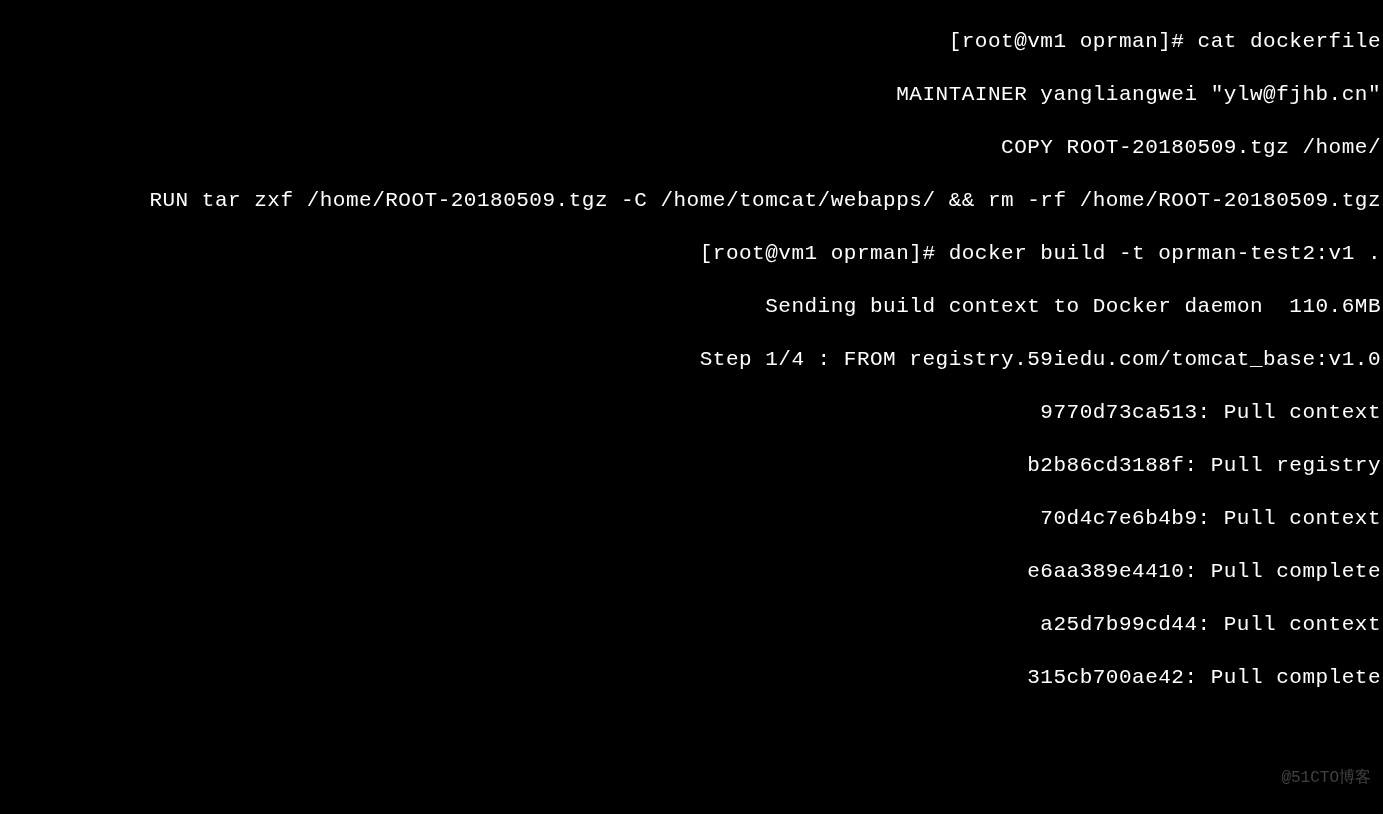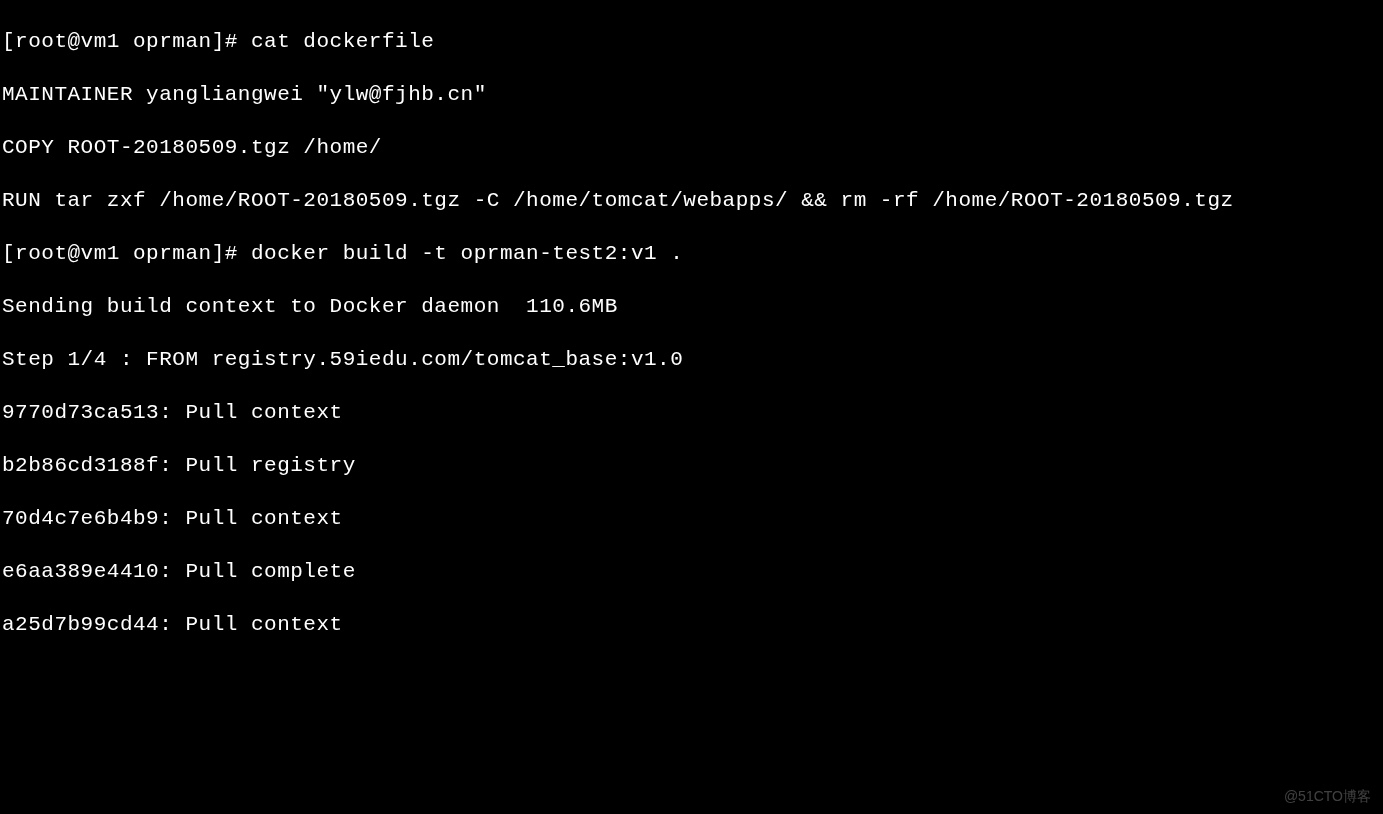--- a/index.html
+++ b/index.html
@@ -14,46 +14,48 @@
     font-family: "Courier New", Courier, monospace;
     font-size: 21px;
     line-height: 26.5px;
     color: #fff;
     white-space: pre;
     padding: 2px 2px;
     letter-spacing: 0.5px;
   }
   .line {
     display: block;
+    text-align: right;
   }
   .watermark {
     position: absolute;
     right: 12px;
-    bottom: 8px;
+    bottom: 26px;
     color: rgba(255,255,255,0.25);
-    font-family: Liberation Sans, sans-serif;
-    font-size: 14px;
+    font-family: Liberation Mono, monospace;
+    font-size: 16px;
   }
 </style>
 </head>
 <body>
 
 <div class="terminal">
 <span class="line">[root@vm1 oprman]# cat dockerfile</span>
 <span class="line">MAINTAINER yangliangwei "ylw@fjhb.cn"</span>
 <span class="line">COPY ROOT-20180509.tgz /home/</span>
 <span class="line">RUN tar zxf /home/ROOT-20180509.tgz -C /home/tomcat/webapps/ &amp;&amp; rm -rf /home/ROOT-20180509.tgz</span>
 <span class="line">[root@vm1 oprman]# docker build -t oprman-test2:v1 .</span>
 <span class="line">Sending build context to Docker daemon  110.6MB</span>
 <span class="line">Step 1/4 : FROM registry.59iedu.com/tomcat_base:v1.0</span>
 <span class="line">9770d73ca513: Pull context</span>
 <span class="line">b2b86cd3188f: Pull registry</span>
 <span class="line">70d4c7e6b4b9: Pull context</span>
 <span class="line">e6aa389e4410: Pull complete</span>
 <span class="line">a25d7b99cd44: Pull context</span>
+<span class="line">315cb700ae42: Pull complete</span>
 
 
 
 
 
 
 
 
 
 

